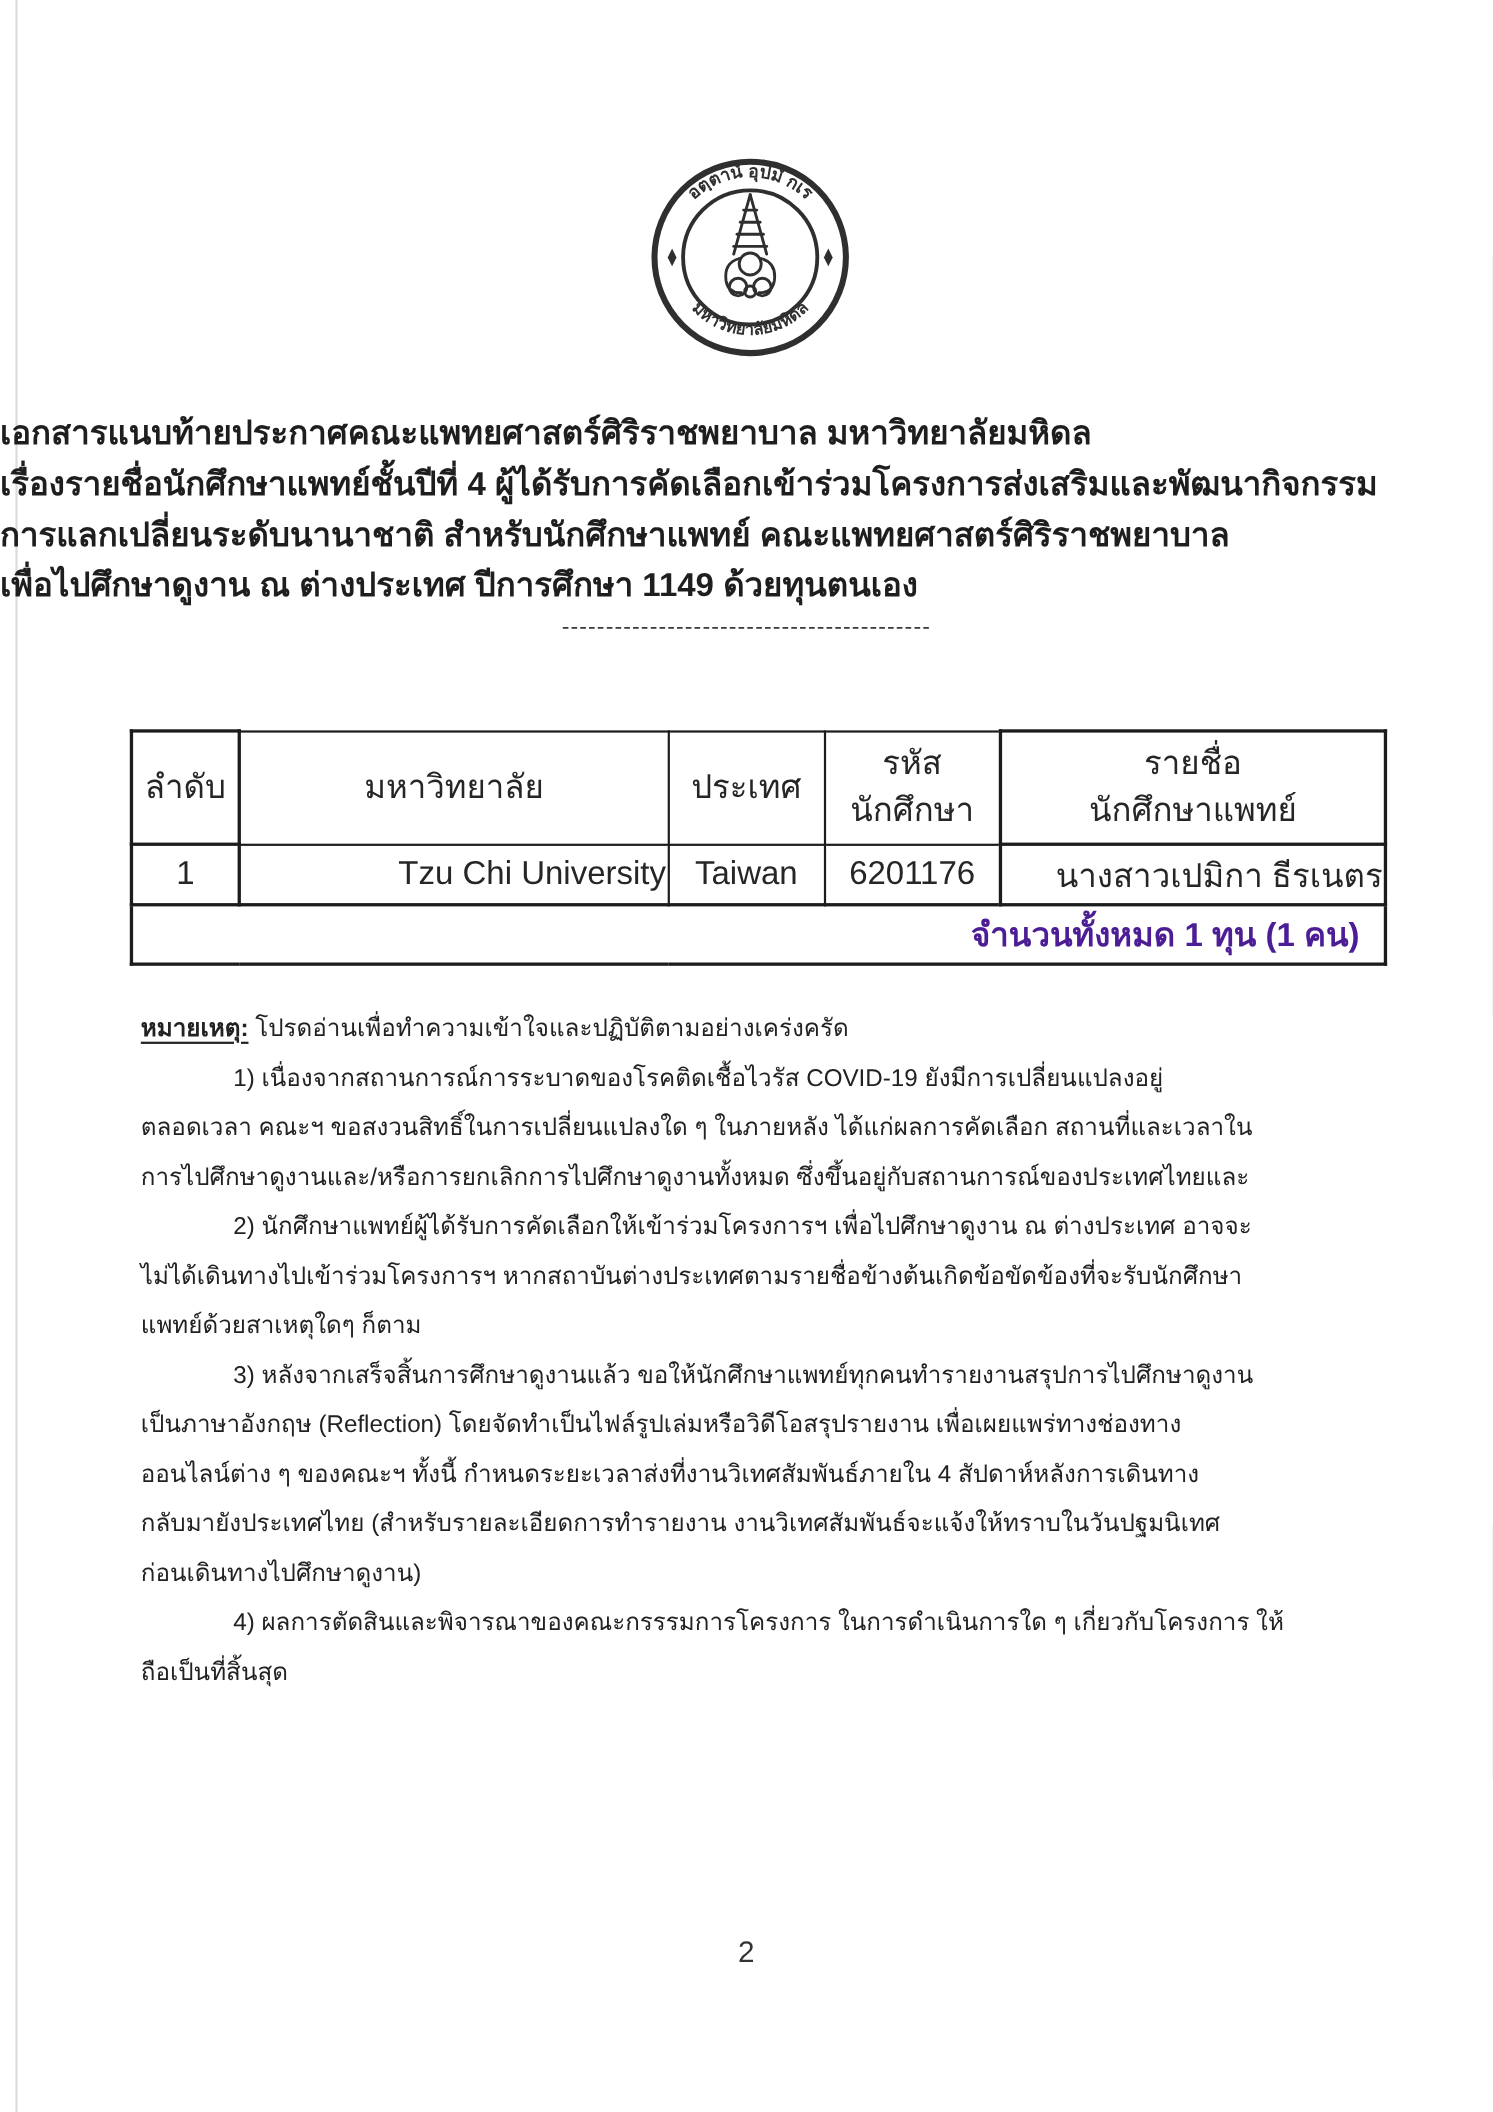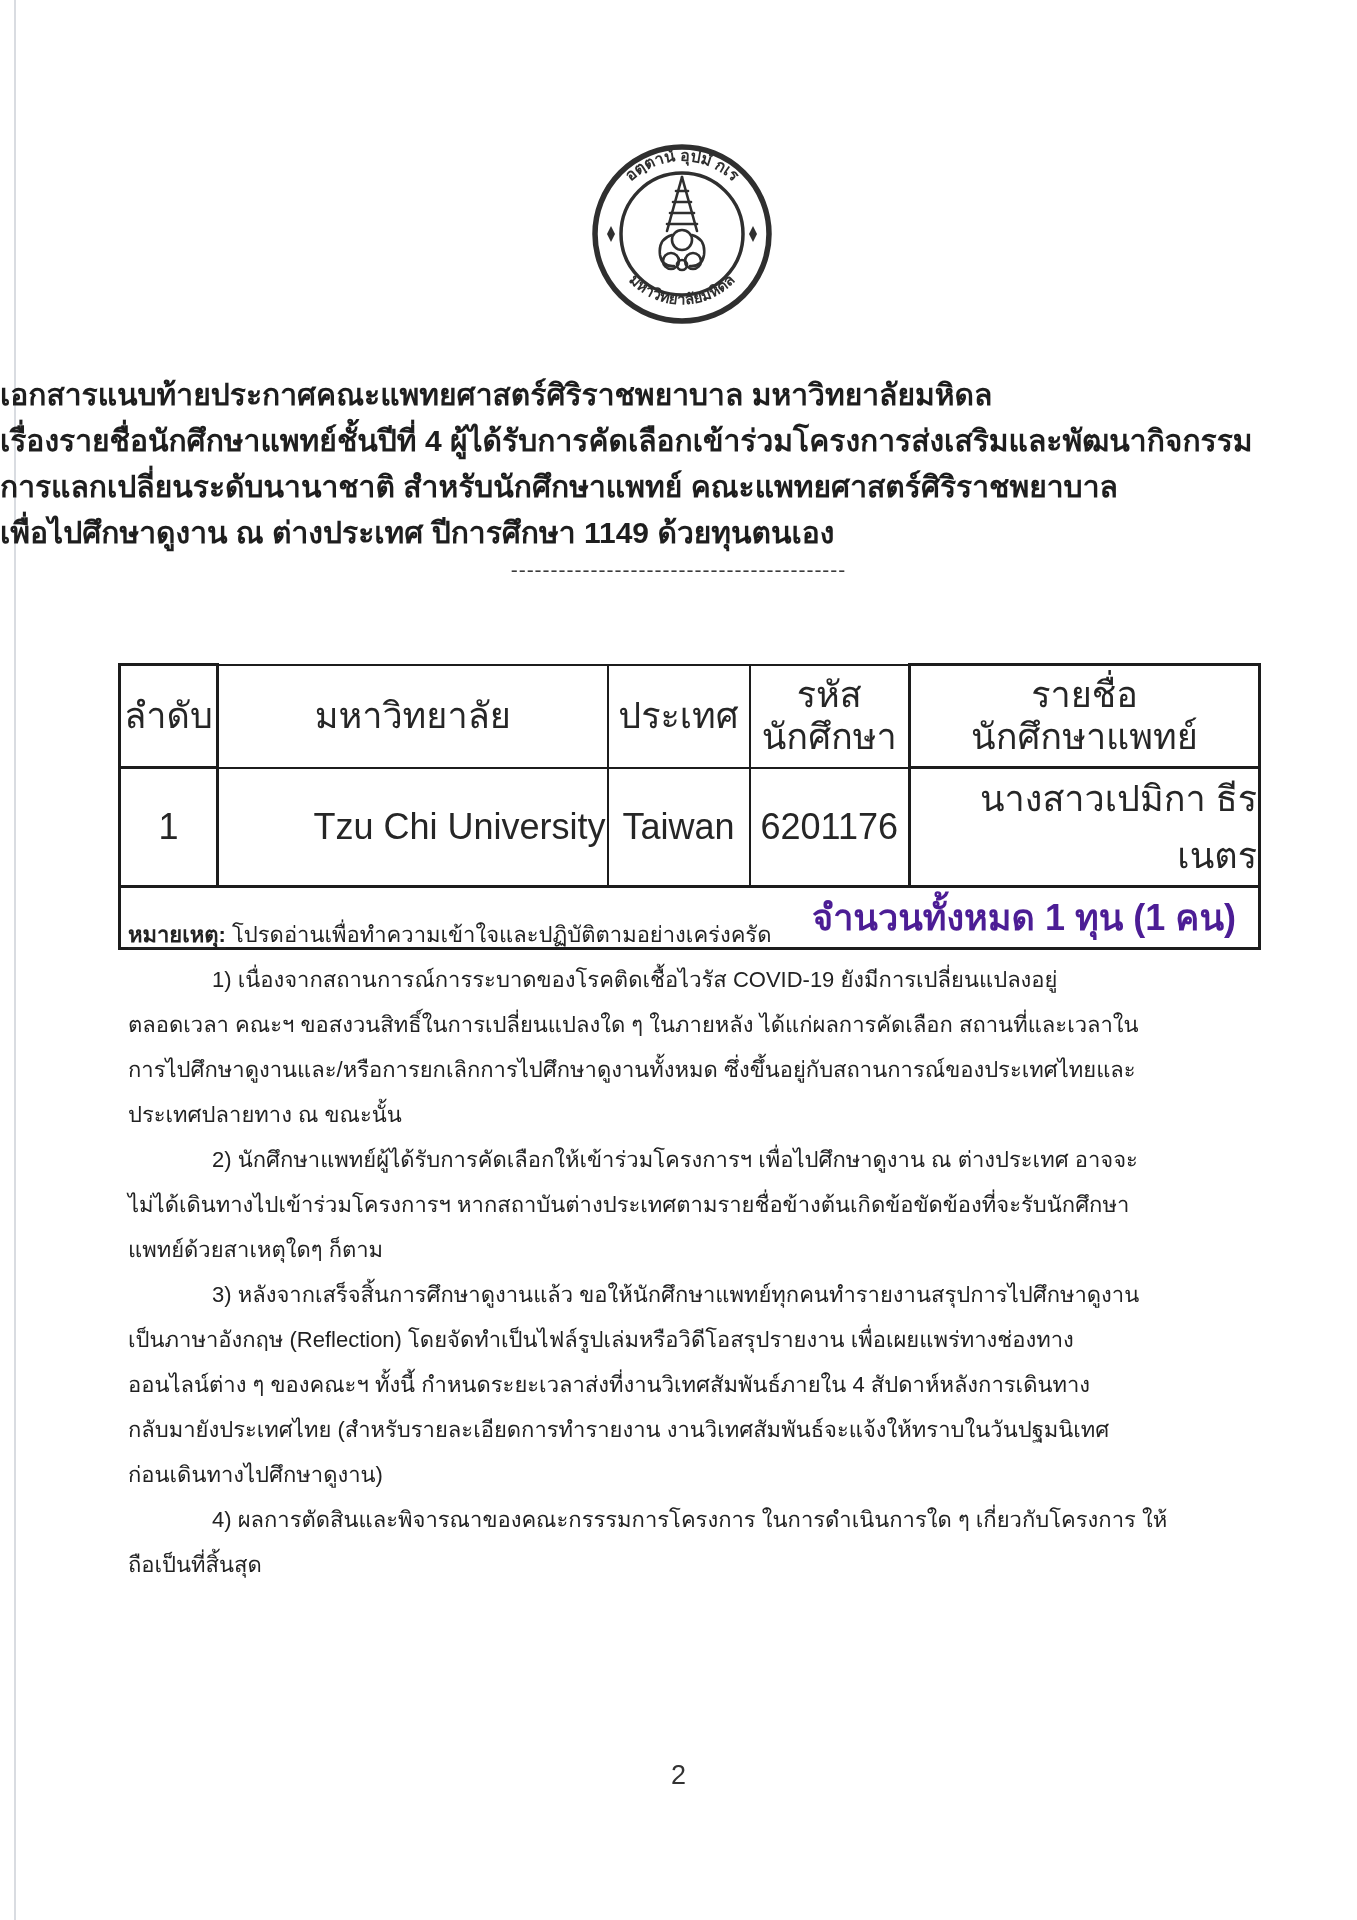--- a/index.html
+++ b/index.html
@@ -23,21 +23,21 @@
     color:#1e1e1e;
   }
   .separator{
     position:absolute;left:0;top:558px;width:1357px;
     text-align:center;font-size:21px;letter-spacing:1px;color:#3a3a3a;
     font-weight:400;
   }
   table.list{
     position:absolute;left:118px;top:663px;width:1140px;
     border-collapse:collapse;table-layout:fixed;
-    font-size:36px;color:#262626;
+    font-size:30px;color:#262626;
   }
   table.list td{border:2px solid #1c1c1c;}
   table.list .outer{border:3px solid #1c1c1c;}
   .hdr{height:98px;text-align:center;vertical-align:middle;line-height:42px;}
   .row{height:50px;vertical-align:middle;}
   .c-center{text-align:center;}
   .c-left{text-align:right;padding-left:20px;}
   .sumrow{height:49px;text-align:right;vertical-align:middle;
     padding-right:22px;font-weight:700;color:#4c1d95;}
   .notes{
@@ -136,21 +136,20 @@
       <td class="sumrow outer" colspan="5">จำนวนทั้งหมด 1 ทุน (1 คน)</td>
     </tr>
   </tbody>
     </table>
 
   <div class="notes">
     <div class="note-line"><span class="notes-label">หมายเหตุ:</span><span> โปรดอ่านเพื่อทำความเข้าใจและปฏิบัติตามอย่างเคร่งครัด</span></div>
     <div class="note-line indent">1) เนื่องจากสถานการณ์การระบาดของโรคติดเชื้อไวรัส COVID-19 ยังมีการเปลี่ยนแปลงอยู่</div>
     <div class="note-line">ตลอดเวลา คณะฯ ขอสงวนสิทธิ์ในการเปลี่ยนแปลงใด ๆ ในภายหลัง ได้แก่ผลการคัดเลือก สถานที่และเวลาใน</div>
     <div class="note-line">การไปศึกษาดูงานและ/หรือการยกเลิกการไปศึกษาดูงานทั้งหมด ซึ่งขึ้นอยู่กับสถานการณ์ของประเทศไทยและ</div>
-    <div class="note-line">ประเทศปลายทาง ณ ขณะนั้น</div>
     <div class="note-line indent">2) นักศึกษาแพทย์ผู้ได้รับการคัดเลือกให้เข้าร่วมโครงการฯ เพื่อไปศึกษาดูงาน ณ ต่างประเทศ อาจจะ</div>
     <div class="note-line">ไม่ได้เดินทางไปเข้าร่วมโครงการฯ หากสถาบันต่างประเทศตามรายชื่อข้างต้นเกิดข้อขัดข้องที่จะรับนักศึกษา</div>
     <div class="note-line">แพทย์ด้วยสาเหตุใดๆ ก็ตาม</div>
     <div class="note-line indent">3) หลังจากเสร็จสิ้นการศึกษาดูงานแล้ว ขอให้นักศึกษาแพทย์ทุกคนทำรายงานสรุปการไปศึกษาดูงาน</div>
     <div class="note-line">เป็นภาษาอังกฤษ (Reflection) โดยจัดทำเป็นไฟล์รูปเล่มหรือวิดีโอสรุปรายงาน เพื่อเผยแพร่ทางช่องทาง</div>
     <div class="note-line">ออนไลน์ต่าง ๆ ของคณะฯ ทั้งนี้ กำหนดระยะเวลาส่งที่งานวิเทศสัมพันธ์ภายใน 4 สัปดาห์หลังการเดินทาง</div>
     <div class="note-line">กลับมายังประเทศไทย (สำหรับรายละเอียดการทำรายงาน งานวิเทศสัมพันธ์จะแจ้งให้ทราบในวันปฐมนิเทศ</div>
     <div class="note-line">ก่อนเดินทางไปศึกษาดูงาน)</div>
     <div class="note-line indent">4) ผลการตัดสินและพิจารณาของคณะกรรรมการโครงการ ในการดำเนินการใด ๆ เกี่ยวกับโครงการ ให้</div>
     <div class="note-line">ถือเป็นที่สิ้นสุด</div>

